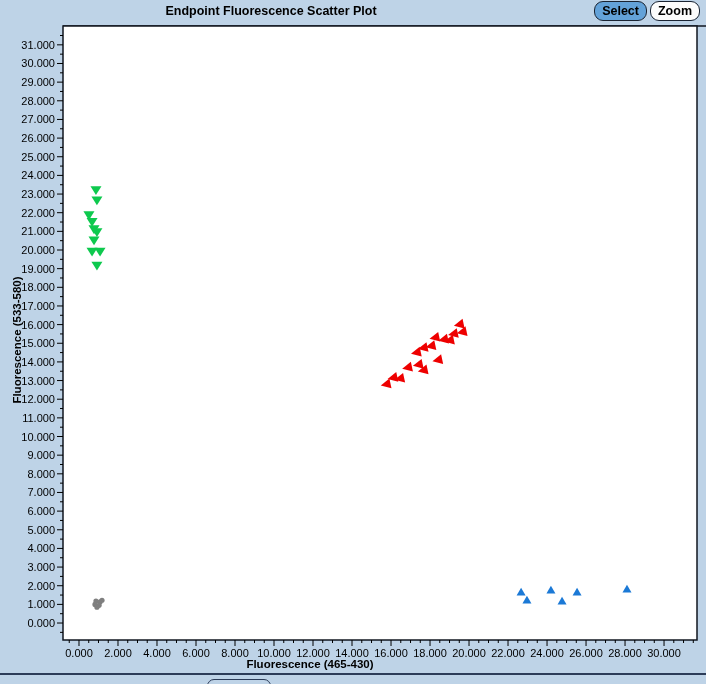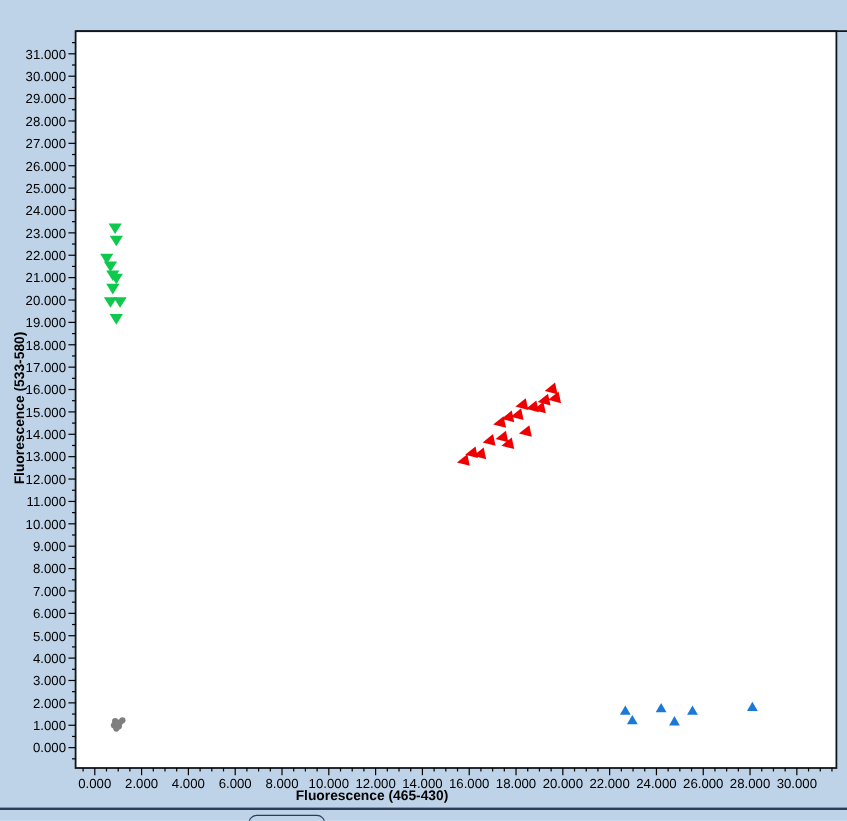--- a/index.html
+++ b/index.html
@@ -263,21 +263,26 @@
       <polygon points="572.5645955090741,595.5662211421629 581.5645955090741,595.5662211421629 577.0645955090741,587.8162211421629" fill="#1b79d6"></polygon>
       <polygon points="622.4889264841588,592.5820170109356 631.4889264841588,592.5820170109356 626.9889264841588,584.8320170109356" fill="#1b79d6"></polygon>
       <circle cx="95.95785912027068" cy="601.0188335358446" r="2.6" fill="#7f7f7f"></circle>
       <circle cx="100.05321439557059" cy="601.951397326853" r="2.6" fill="#7f7f7f"></circle>
       <circle cx="94.98277453091356" cy="604.3760631834751" r="2.6" fill="#7f7f7f"></circle>
       <circle cx="99.07812980621347" cy="605.3086269744837" r="2.6" fill="#7f7f7f"></circle>
       <circle cx="96.9329437096278" cy="607.1737545565006" r="2.6" fill="#7f7f7f"></circle>
       <circle cx="102.00338357428484" cy="600.2727825030378" r="2.6" fill="#7f7f7f"></circle>
     </svg>
 
-
+  <div class="page-title">Endpoint Fluorescence Scatter Plot</div>
+
+  <div class="header-buttons">
+    <button class="btn active" style="background: rgb(99, 162, 217);">Select</button>
+    <button class="btn" style="background: rgb(252, 252, 252);">Zoom</button>
+  </div>
 
   <div class="y-axis-title">Fluorescence (533-580)</div>
   <div class="x-axis-title">Fluorescence (465-430)</div>
 
   <div class="bottom-divider"></div>
   <div class="partial-button"></div>
 
 </div>
 
 </body></html>

